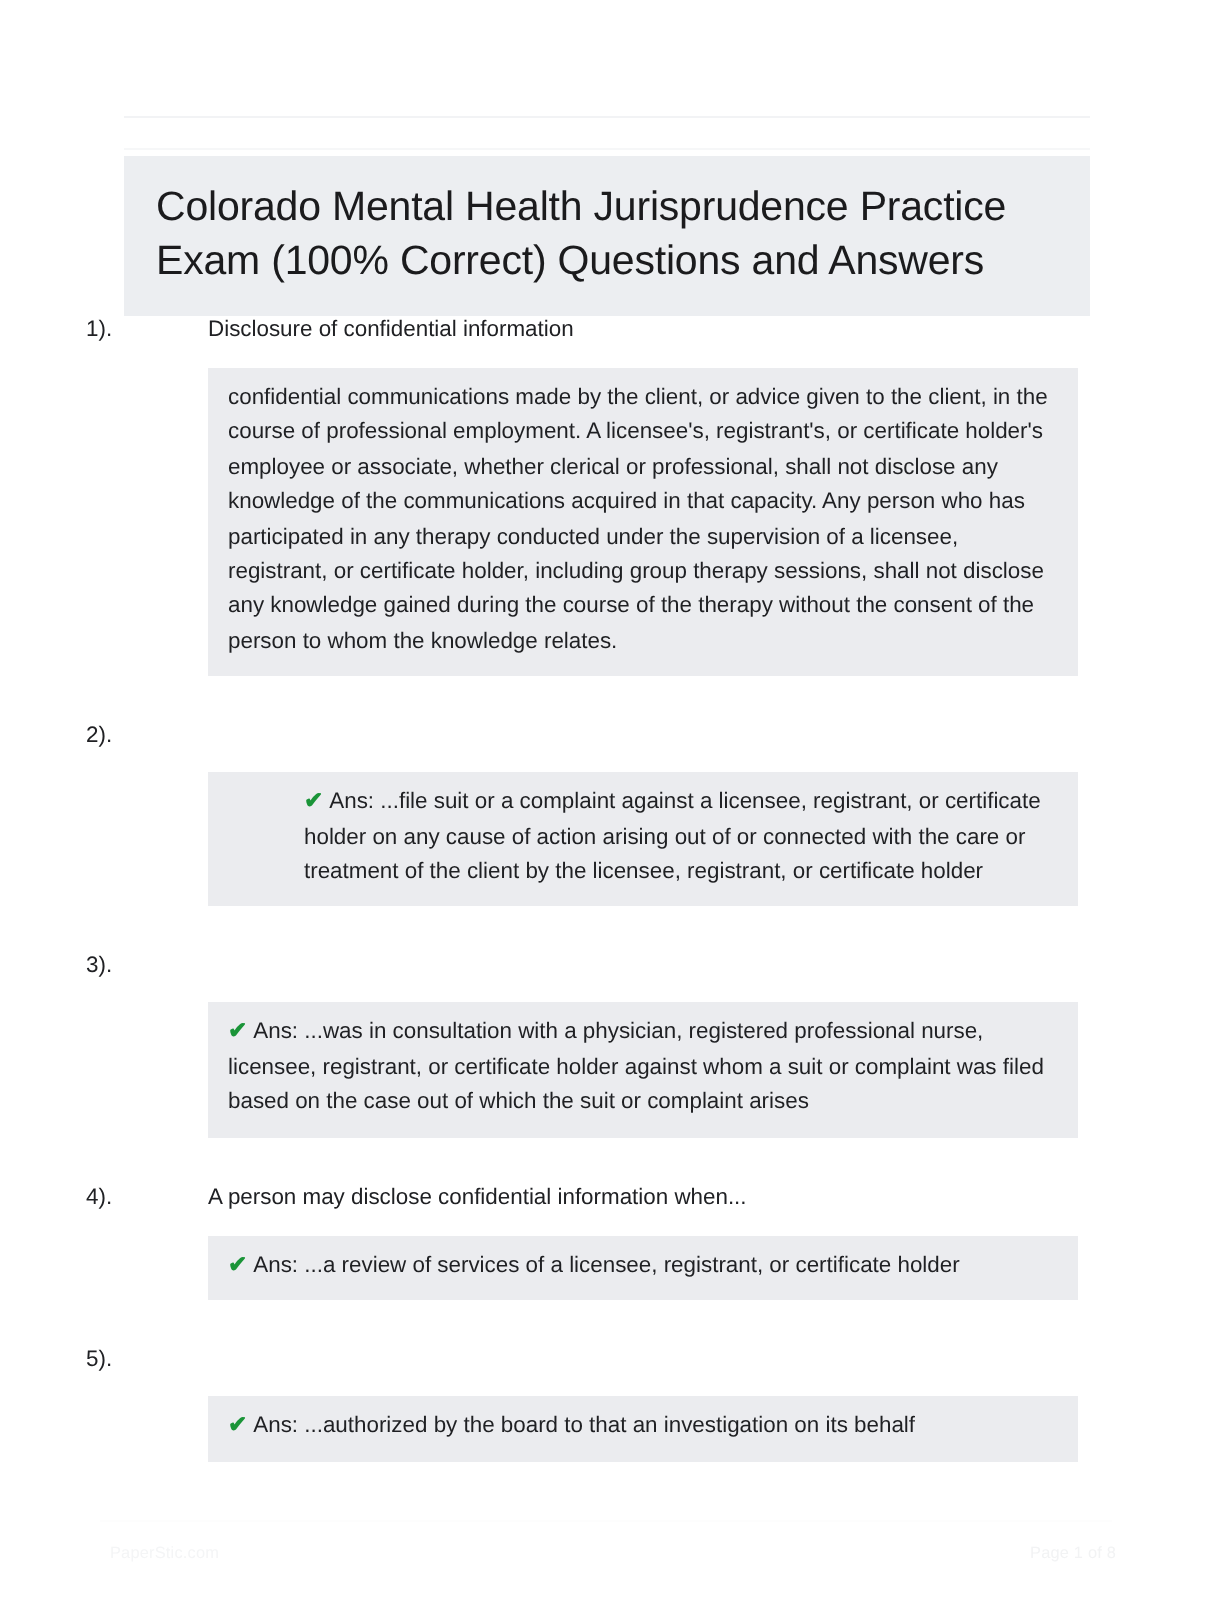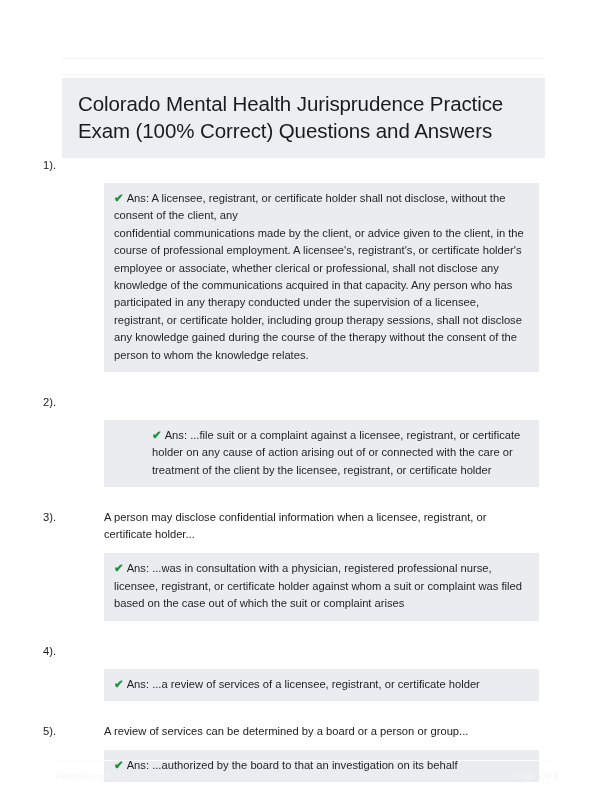--- a/index.html
+++ b/index.html
@@ -163,67 +163,66 @@
   <div class="top-rule"></div>
   <div class="top-rule-2"></div>
 
   <div class="doc-title">Colorado Mental Health Jurisprudence Practice Exam (100% Correct) Questions and Answers</div>
 
   <div class="qa-flow">
 
     <div class="qa-item">
       <div class="q-row">
         <span class="q-num">1).</span>
-      </div>
-      <div class="ans-box" style="width:435px;">
-        <span class="ans-line"><span class="check">✔</span><span>Ans: A licensee, registrant, or certificate holder shall not disclose, without the consent of the client, any</span></span>
+        <span class="q-text">Disclosure of confidential information</span>
+      </div>
+      <div class="ans-box" style="width:435px;">
         <span class="ans-line">confidential communications made by the client, or advice given to the client, in the course of professional employment. A licensee's, registrant's, or certificate holder's employee or associate, whether clerical or professional, shall not disclose any knowledge of the communications acquired in that capacity. Any person who has participated in any therapy conducted under the supervision of a licensee, registrant, or certificate holder, including group therapy sessions, shall not disclose any knowledge gained during the course of the therapy without the consent of the person to whom the knowledge relates.</span>
       </div>
     </div>
 
     <div class="gap-md"></div>
 
     <div class="qa-item">
       <div class="q-row">
         <span class="q-num">2).</span>
       </div>
       <div class="ans-box" style="width:435px;padding-left:48px;">
         <span class="ans-line"><span class="check">✔</span><span>Ans: ...file suit or a complaint against a licensee, registrant, or certificate holder on any cause of action arising out of or connected with the care or treatment of the client by the licensee, registrant, or certificate holder</span></span>
       </div>
     </div>
 
     <div class="gap-md"></div>
 
     <div class="qa-item">
       <div class="q-row">
         <span class="q-num">3).</span>
-        <span class="q-text">A person may disclose confidential information when a licensee, registrant, or certificate holder...</span>
       </div>
       <div class="ans-box" style="width:435px;">
         <span class="ans-line"><span class="check">✔</span><span>Ans: ...was in consultation with a physician, registered professional nurse, licensee, registrant, or certificate holder against whom a suit or complaint was filed based on the case out of which the suit or complaint arises</span></span>
       </div>
     </div>
 
     <div class="gap-md"></div>
 
     <div class="qa-item">
       <div class="q-row">
         <span class="q-num">4).</span>
+        <span class="q-text">A person may disclose confidential information when...</span>
       </div>
       <div class="ans-box" style="width:435px;">
         <span class="ans-line"><span class="check">✔</span><span>Ans: ...a review of services of a licensee, registrant, or certificate holder</span></span>
       </div>
     </div>
 
     <div class="gap-md"></div>
 
     <div class="qa-item">
       <div class="q-row">
         <span class="q-num">5).</span>
-        <span class="q-text">A review of services can be determined by a board or a person or group...</span>
       </div>
       <div class="ans-box" style="width:435px;">
         <span class="ans-line"><span class="check">✔</span><span>Ans: ...authorized by the board to that an investigation on its behalf</span></span>
       </div>
     </div>
 
   </div>
 
   <div class="footer">
     <div class="footer-rule"></div>

